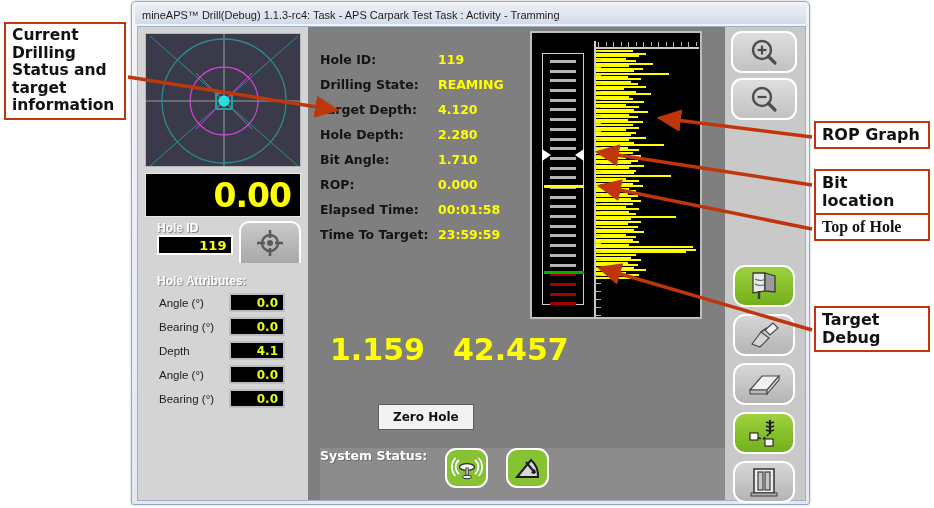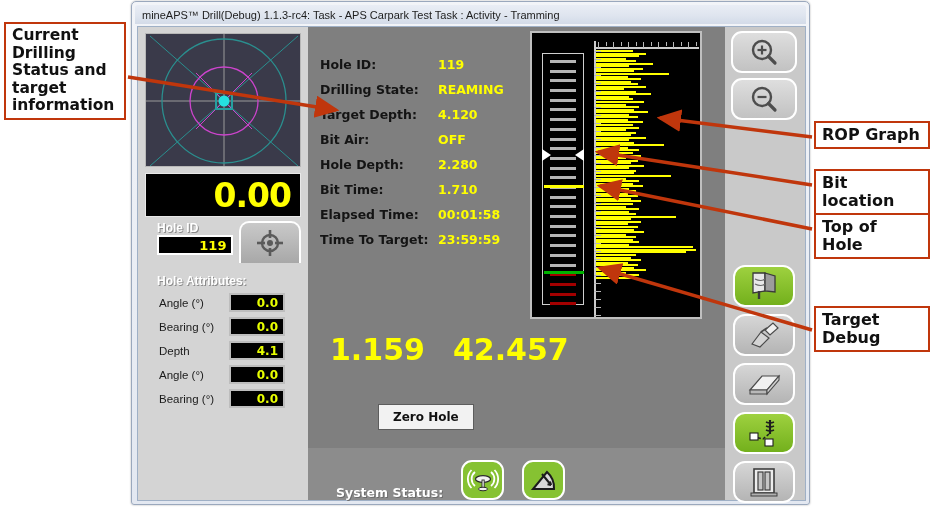--- a/index.html
+++ b/index.html
@@ -118,21 +118,21 @@
     background: #000000; border: 2px solid #bdbdbd;
     display: flex; align-items: center; justify-content: flex-end;
     padding-right: 5px;
     color: #e8ff00; font-size: 12px; font-weight: bold;
     font-family: "DejaVu Sans", sans-serif;
   }
 
   
   #centercol { flex: 1; position: relative; background: #7f7f7f; }
   #fields { position: absolute; left: 12px; top: 20px; }
-  .f-row { display: flex; height: 25px; align-items: flex-end; }
+  .f-row { display: flex; height: 25px; align-items: center; }
   .f-lab {
     width: 118px; font-size: 12.5px; font-weight: bold; color: #141414;
     font-family: "DejaVu Sans", sans-serif;
   }
   .f-val {
     font-size: 12.5px; font-weight: bold; color: #ffff00;
     font-family: "DejaVu Sans", sans-serif;
   }
 
   
@@ -173,22 +173,22 @@
     font-family: "DejaVu Sans", sans-serif; margin: 0 18px 0 10px;
   }
   #btnrow { position: absolute; left: 70px; top: 377px; display: flex; gap: 38px; }
   .gbtn {
     background: #f2f2f2; border: 1px solid #5d5d5d;
     padding: 5px 14px;
     font-size: 12px; font-weight: bold; color: #111111;
     font-family: "DejaVu Sans", sans-serif;
   }
   #statusbar {
-    position: absolute; left: 0; bottom: 0; width: 100%; height: 52px;
-    background: #8c8c8c; display: flex; align-items: flex-end; padding-left: 28px;
+    position: absolute; left: 12px; bottom: 0; width: 100%; height: 52px;
+    background: #8c8c8c; display: flex; align-items: flex-start; padding-left: 0;
   }
   .st-lab {
     font-size: 12.5px; font-weight: bold; color: #ffffff;
     text-shadow: 1px 1px 0 #6d6d6d;
     font-family: "DejaVu Sans", sans-serif;
   }
   .st-icon {
     width: 43px; height: 40px; margin-left: 18px;
     background: #86c232; border: 2px solid #ffffff; border-radius: 11px;
     display: flex; align-items: center; justify-content: center;
@@ -235,21 +235,21 @@
 
   <div class="anno" style="left:814px;top:121px;width:116px;font-size:16px;">
     <span>ROP Graph</span>
   </div>
   <div class="anno" style="left:4px;top:22px;width:122px;font-size:15.5px;">
     <span>Current Drilling Status and target information</span>
   </div>
   <div class="anno" style="left:814px;top:169px;width:116px;font-size:16px;">
     <span>Bit location</span>
   </div>
-  <div class="anno" style="left:814px;top:213px;width:116px;font-size:16px;">
+  <div class="anno" style="left:814px;top:213px;width:116px;font-size:16px;font-family:Liberation Serif, serif;">
     <span>Top of Hole</span>
   </div>
   <div class="anno" style="left:814px;top:306px;width:116px;font-size:16px;">
     <span>Target Debug</span>
   </div>
 
   <div id="window">
     <div id="titlebar">
       <span>mineAPS™ Drill(Debug) 1.1.3-rc4: Task - APS Carpark Test Task : Activity - Tramming</span>
     </div>
@@ -329,30 +329,30 @@
           </div>
           <div class="f-row">
             <span class="f-lab">Drilling State:</span>
             <span class="f-val">REAMING</span>
           </div>
           <div class="f-row">
             <span class="f-lab">Target Depth:</span>
             <span class="f-val">4.120</span>
           </div>
           <div class="f-row">
-            <span class="f-lab">Bit Air:</span>
-            <span class="f-val">OFF</span>
-          </div>
-          <div class="f-row">
             <span class="f-lab">Hole Depth:</span>
             <span class="f-val">2.280</span>
           </div>
           <div class="f-row">
-            <span class="f-lab">Bit Time:</span>
+            <span class="f-lab">Bit Angle:</span>
             <span class="f-val">1.710</span>
+          </div>
+          <div class="f-row">
+            <span class="f-lab">ROP:</span>
+            <span class="f-val">0.000</span>
           </div>
           <div class="f-row">
             <span class="f-lab">Elapsed Time:</span>
             <span class="f-val">00:01:58</span>
           </div>
           <div class="f-row">
             <span class="f-lab">Time To Target:</span>
             <span class="f-val">23:59:59</span>
           </div>
         </div>

